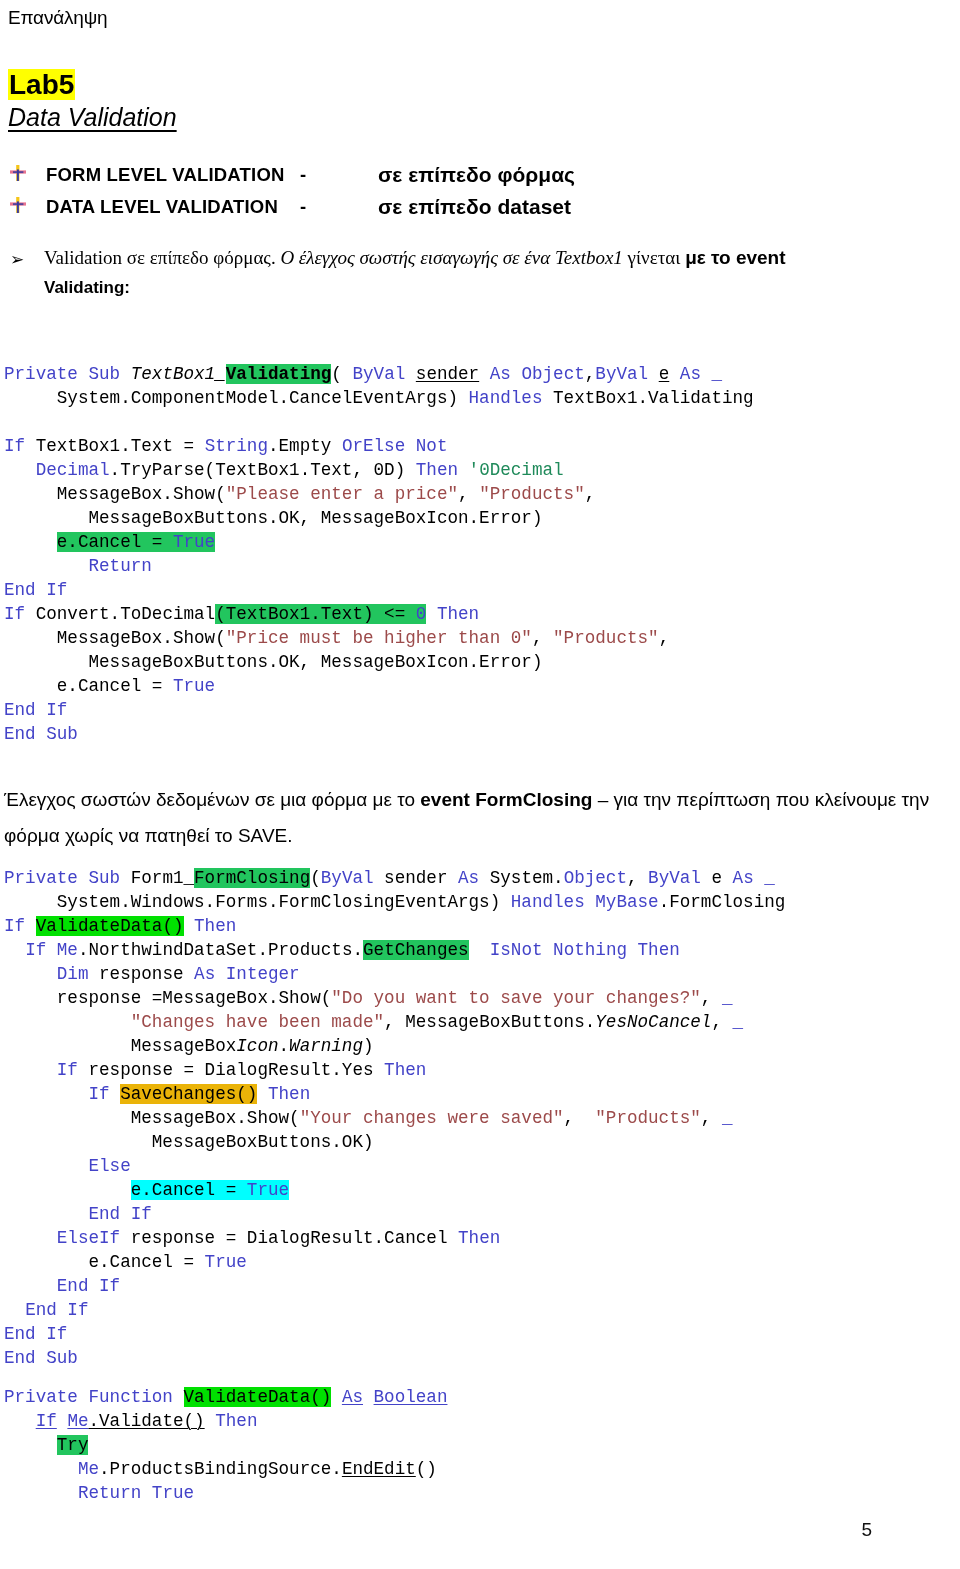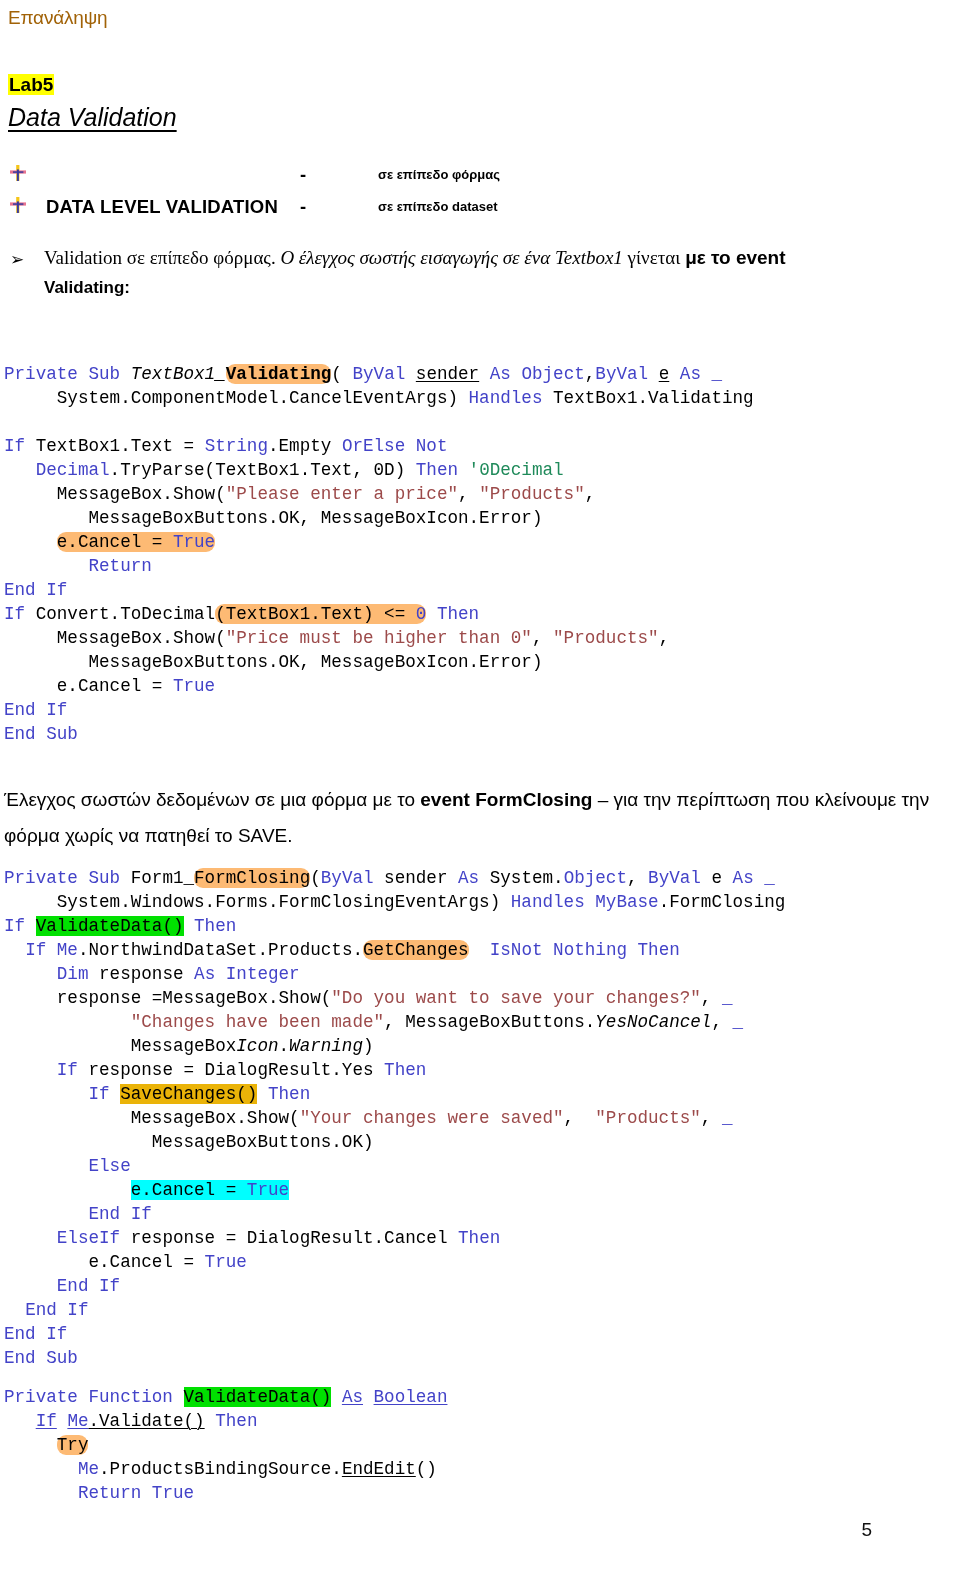--- a/index.html
+++ b/index.html
@@ -11,48 +11,48 @@
     position:relative;
     overflow:hidden;
   }
   .page { position:relative; width:960px; height:1569px; padding:0; box-sizing:border-box; }
 
   
   .hdr {
     position:absolute; left:8px; top:6px;
     font-family:"Liberation Sans", sans-serif;
     font-size:19px; line-height:24px; letter-spacing:-0.2px;
-    color:#a16207;
+    color:#000000;
   }
 
   
   .lab-title {
     position:absolute; left:8px; top:70px;
-    font-size:19px; font-weight:bold; line-height:30px;
+    font-size:28px; font-weight:bold; line-height:30px;
     color:#000;
   }
   .lab-title .hl { background:#ffff00; padding:0 1px; }
   .sub-title {
     position:absolute; left:8px; top:102px;
     font-size:25px; font-style:italic; line-height:30px;
     text-decoration:underline; text-underline-offset:4px;
     color:#000;
   }
 
   
   .blist { position:absolute; left:0; top:160px; width:960px; }
   .brow { position:relative; height:32px; }
   .bico { position:absolute; left:10px; top:5px; width:16px; height:16px; }
   .btxt {
     position:absolute; left:46px; top:0;
     font-size:18.5px; font-weight:bold; line-height:30px;
     letter-spacing:0.2px;
   }
   .bdash { position:absolute; left:300px; top:0; font-size:18.5px; font-weight:bold; line-height:30px; }
-  .bright { position:absolute; left:378px; top:0; font-size:13px; font-weight:bold; line-height:30px; }
+  .bright { position:absolute; left:378px; top:0; font-size:21px; font-weight:bold; line-height:30px; }
 
   
   .apar { position:absolute; left:0; top:244px; width:960px; }
   .arrow {
     position:absolute; left:10px; top:4px;
     font-size:17px; line-height:22px; font-family:"DejaVu Sans", sans-serif;
   }
   .apar-l1 { position:absolute; left:44px; top:0; width:916px; font-size:19px; line-height:28px; }
   .apar-l2 { position:absolute; left:44px; top:30px; font-size:17px; line-height:28px; font-weight:bold; }
   .ser { font-family:"Liberation Serif", serif;margin-top:9px; }
@@ -64,21 +64,21 @@
     position:absolute; left:4px;
     font-family:"Liberation Mono", monospace;
     font-size:17.6px;
     line-height:24px;
     white-space:pre;
     color:#000000;
   }
   .code .kw   { color:#4343c8; }
   .code .str  { color:#9c4a4a; }
   .code .cmt  { color:#1f8a5a; }
-  .code .hy   { background:#fdba74;border-radius:9px; }
+  .code .hy   { background:#22c55e; }
   .code .hg   { background:#00e000;text-align:right; }
   .code .hr   { background:#eab308; }
   .code .hc   { background:#00ffff; }
   .code .u    { text-decoration:underline; text-decoration-thickness:1px; text-underline-offset:2px; }
   .code .i    { font-style:italic;margin-top:24px; }
   .code .b    { font-weight:bold; }
 
   #code1 { top:362px; }
   #para2 { position:absolute; left:4px; top:782px; width:950px; font-size:19px; line-height:36px; }
   #code2 { top:866px; }
@@ -103,20 +103,21 @@
 
     <div class="brow">
       <span class="bico">
         <svg width="16" height="16" viewBox="0 0 16 16">
           <rect x="6.2" y="0" width="3.2" height="16" fill="#f5c518"></rect>
           <rect x="0" y="5.4" width="16" height="3.2" fill="#e8738f"></rect>
           <rect x="6.9" y="4.4" width="2.0" height="11.6" fill="#3b3b9e"></rect>
           <rect x="3.0" y="6.2" width="10.4" height="1.9" fill="#3b3b9e" opacity="0.85"></rect>
         </svg>
       </span>
+      <span class="btxt">FORM LEVEL VALIDATION</span>
       <span class="bdash">-</span>
       <span class="bright">σε επίπεδο φόρμας</span>
     </div>
 
     <div class="brow">
       <span class="bico">
         <svg width="16" height="16" viewBox="0 0 16 16">
           <rect x="6.2" y="0" width="3.2" height="16" fill="#f5c518"></rect>
           <rect x="0" y="5.4" width="16" height="3.2" fill="#e8738f"></rect>
           <rect x="6.9" y="4.4" width="2.0" height="11.6" fill="#3b3b9e"></rect>

